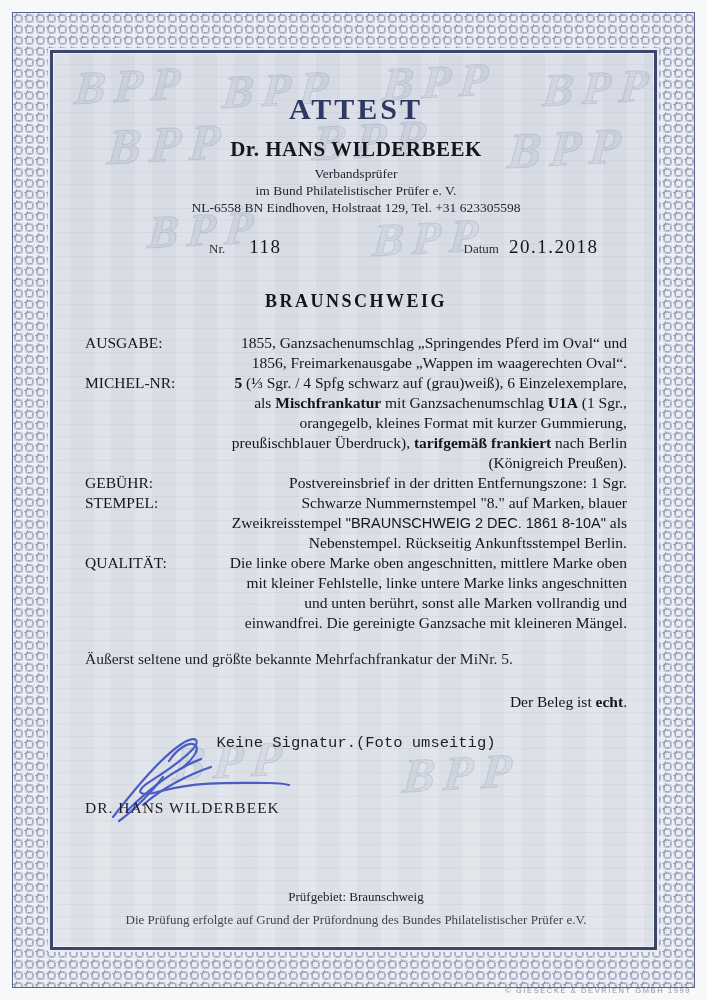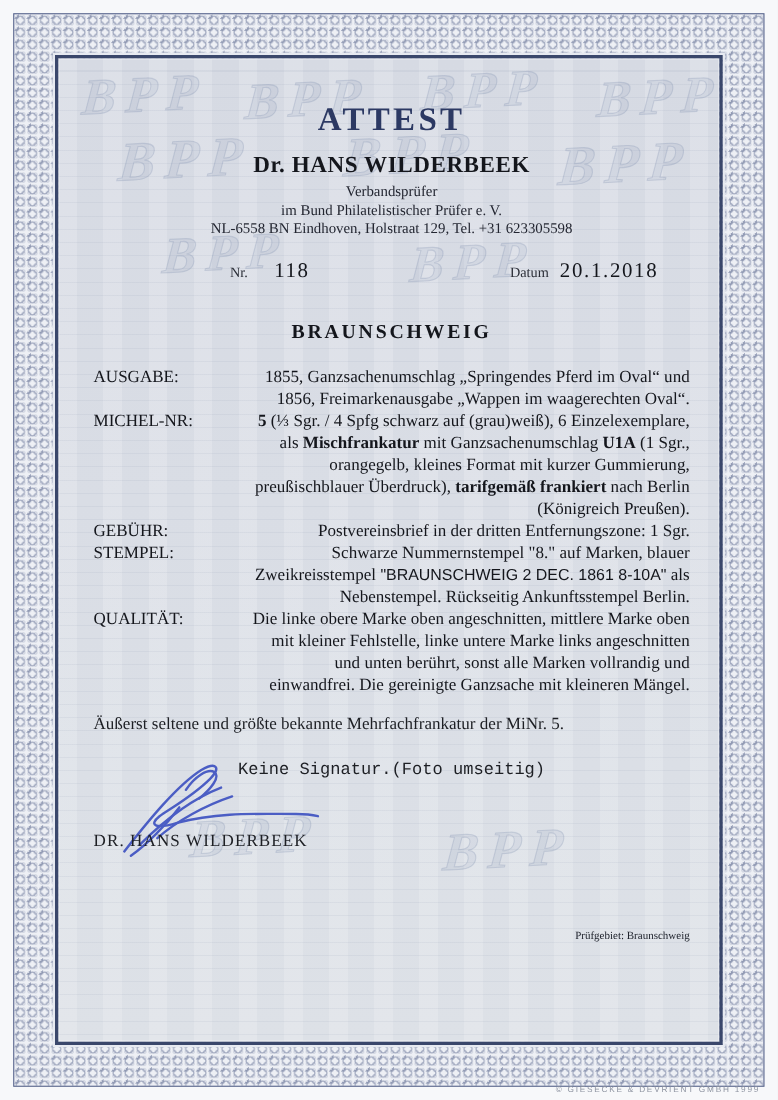--- a/index.html
+++ b/index.html
@@ -113,21 +113,21 @@
   .sig-row{
     display:flex; justify-content:center; align-items:baseline;
     font-size:15.5px; line-height:20px;
     margin-top:21px;
     font-family:Liberation Mono, monospace;
   }
   .sig-block{ position:relative; height:46px; }
   .sig-block svg{ position:absolute; left:18px; top:-22px; }
   .signer{ font-size:15.5px; letter-spacing:1px; position:relative; z-index:2; }
 
-  .footer-area{ text-align:right; font-size:10px; margin-top:72px; color:#20242e; }
+  .footer-area{ text-align:center; font-size:13px; margin-top:72px; color:#20242e; }
   .footer-legal{ text-align:center; font-size:13px; margin-top:7px; color:#3d4454; }
 
   .printer{
     position:absolute; right:16px; bottom:5px;
     font-family:"Liberation Sans","DejaVu Sans",sans-serif;
     font-size:7.5px; letter-spacing:1.6px;
     color:#8d93a0;
   }
 </style>
 </head>
@@ -195,20 +195,21 @@
         <div class="field-label">QUALITÄT:</div>
         <div class="field-value"><span>Die linke obere Marke oben angeschnitten, mittlere Marke oben
 mit kleiner Fehlstelle, linke untere Marke links angeschnitten
 und unten berührt, sonst alle Marken vollrandig und
 einwandfrei. Die gereinigte Ganzsache mit kleineren Mängel.</span></div>
       </div>
     </div>
 
     <div class="rarity">Äußerst seltene und größte bekannte Mehrfachfrankatur der MiNr. 5.</div>
 
+    <div class="verdict field-value"><span>Der Beleg ist </span><span class="b">echt</span><span>.</span></div>
 
     <div class="sig-row">
       <span>Keine Signatur.</span>
       <span>(Foto umseitig)</span>
     </div>
 
     <div class="sig-block">
       <svg width="220" height="92" viewBox="0 0 220 92">
         <g fill="none" stroke="#3b4fc0" stroke-width="2.2" stroke-linecap="round" opacity="0.9">
           <path d="M10,86 C32,58 58,26 80,12 C94,4 98,10 88,20 C72,36 50,48 42,54 C32,62 38,66 58,60 C96,50 132,52 166,52 C176,52 182,53 186,54"></path>
@@ -216,17 +217,18 @@
           <path d="M40,74 C58,58 84,44 108,36"></path>
           <path d="M60,46 C48,62 30,80 16,90"></path>
           <path d="M66,30 C74,18 86,10 92,14 C98,18 88,30 78,38"></path>
         </g>
       </svg>
     </div>
 
     <div class="signer">DR. HANS WILDERBEEK</div>
 
     <div class="footer-area">Prüfgebiet: Braunschweig</div>
+    <div class="footer-legal">Die Prüfung erfolgte auf Grund der Prüfordnung des Bundes Philatelistischer Prüfer e.V.</div>
 
   </div>
 </div>
 
 <div class="printer">©  GIESECKE &amp; DEVRIENT GMBH 1999</div>
 
 </body></html>

